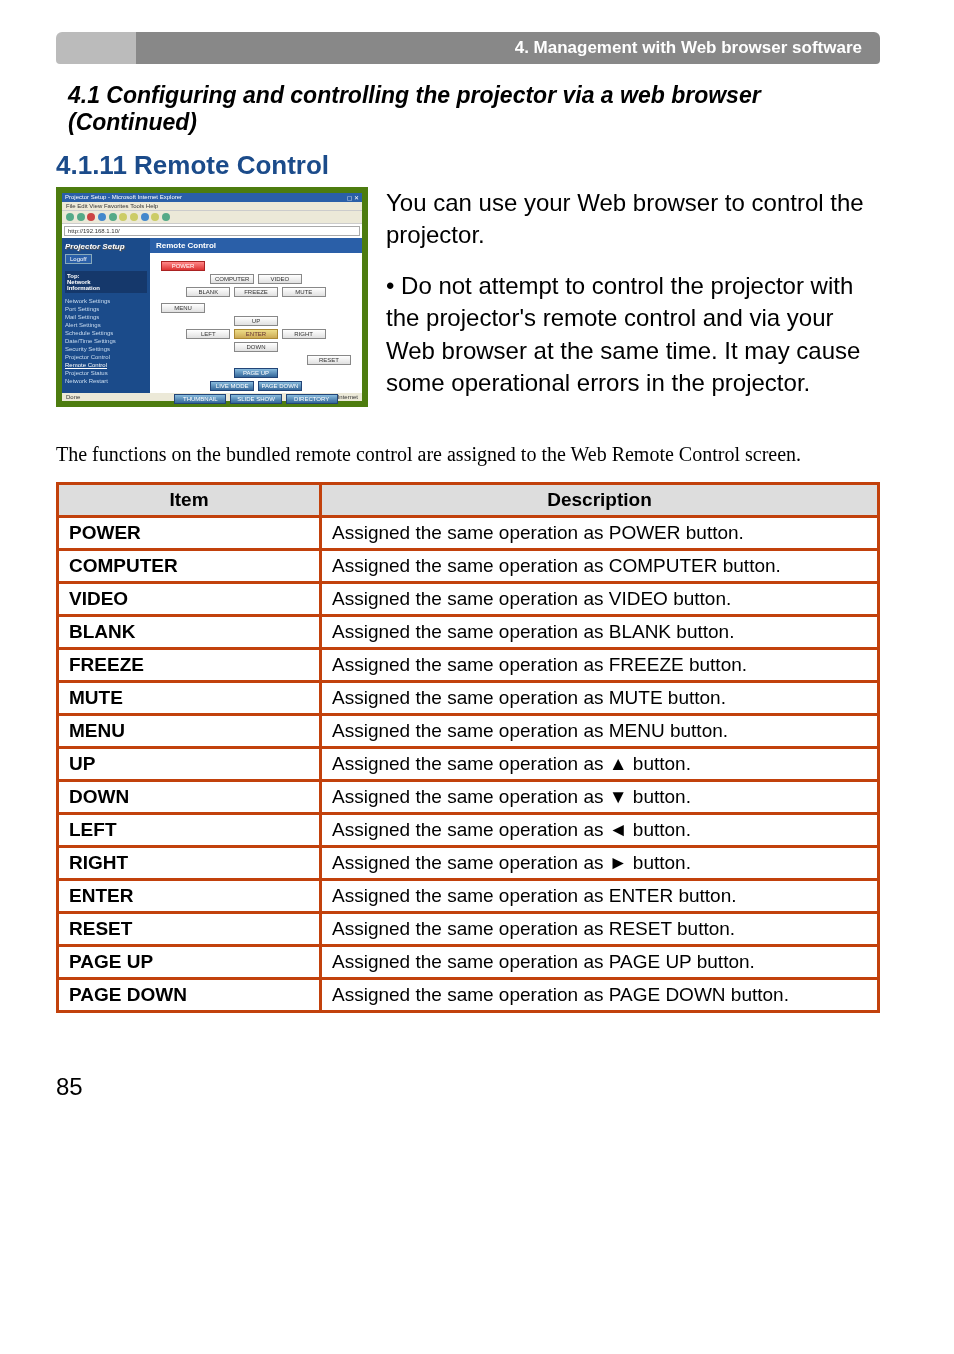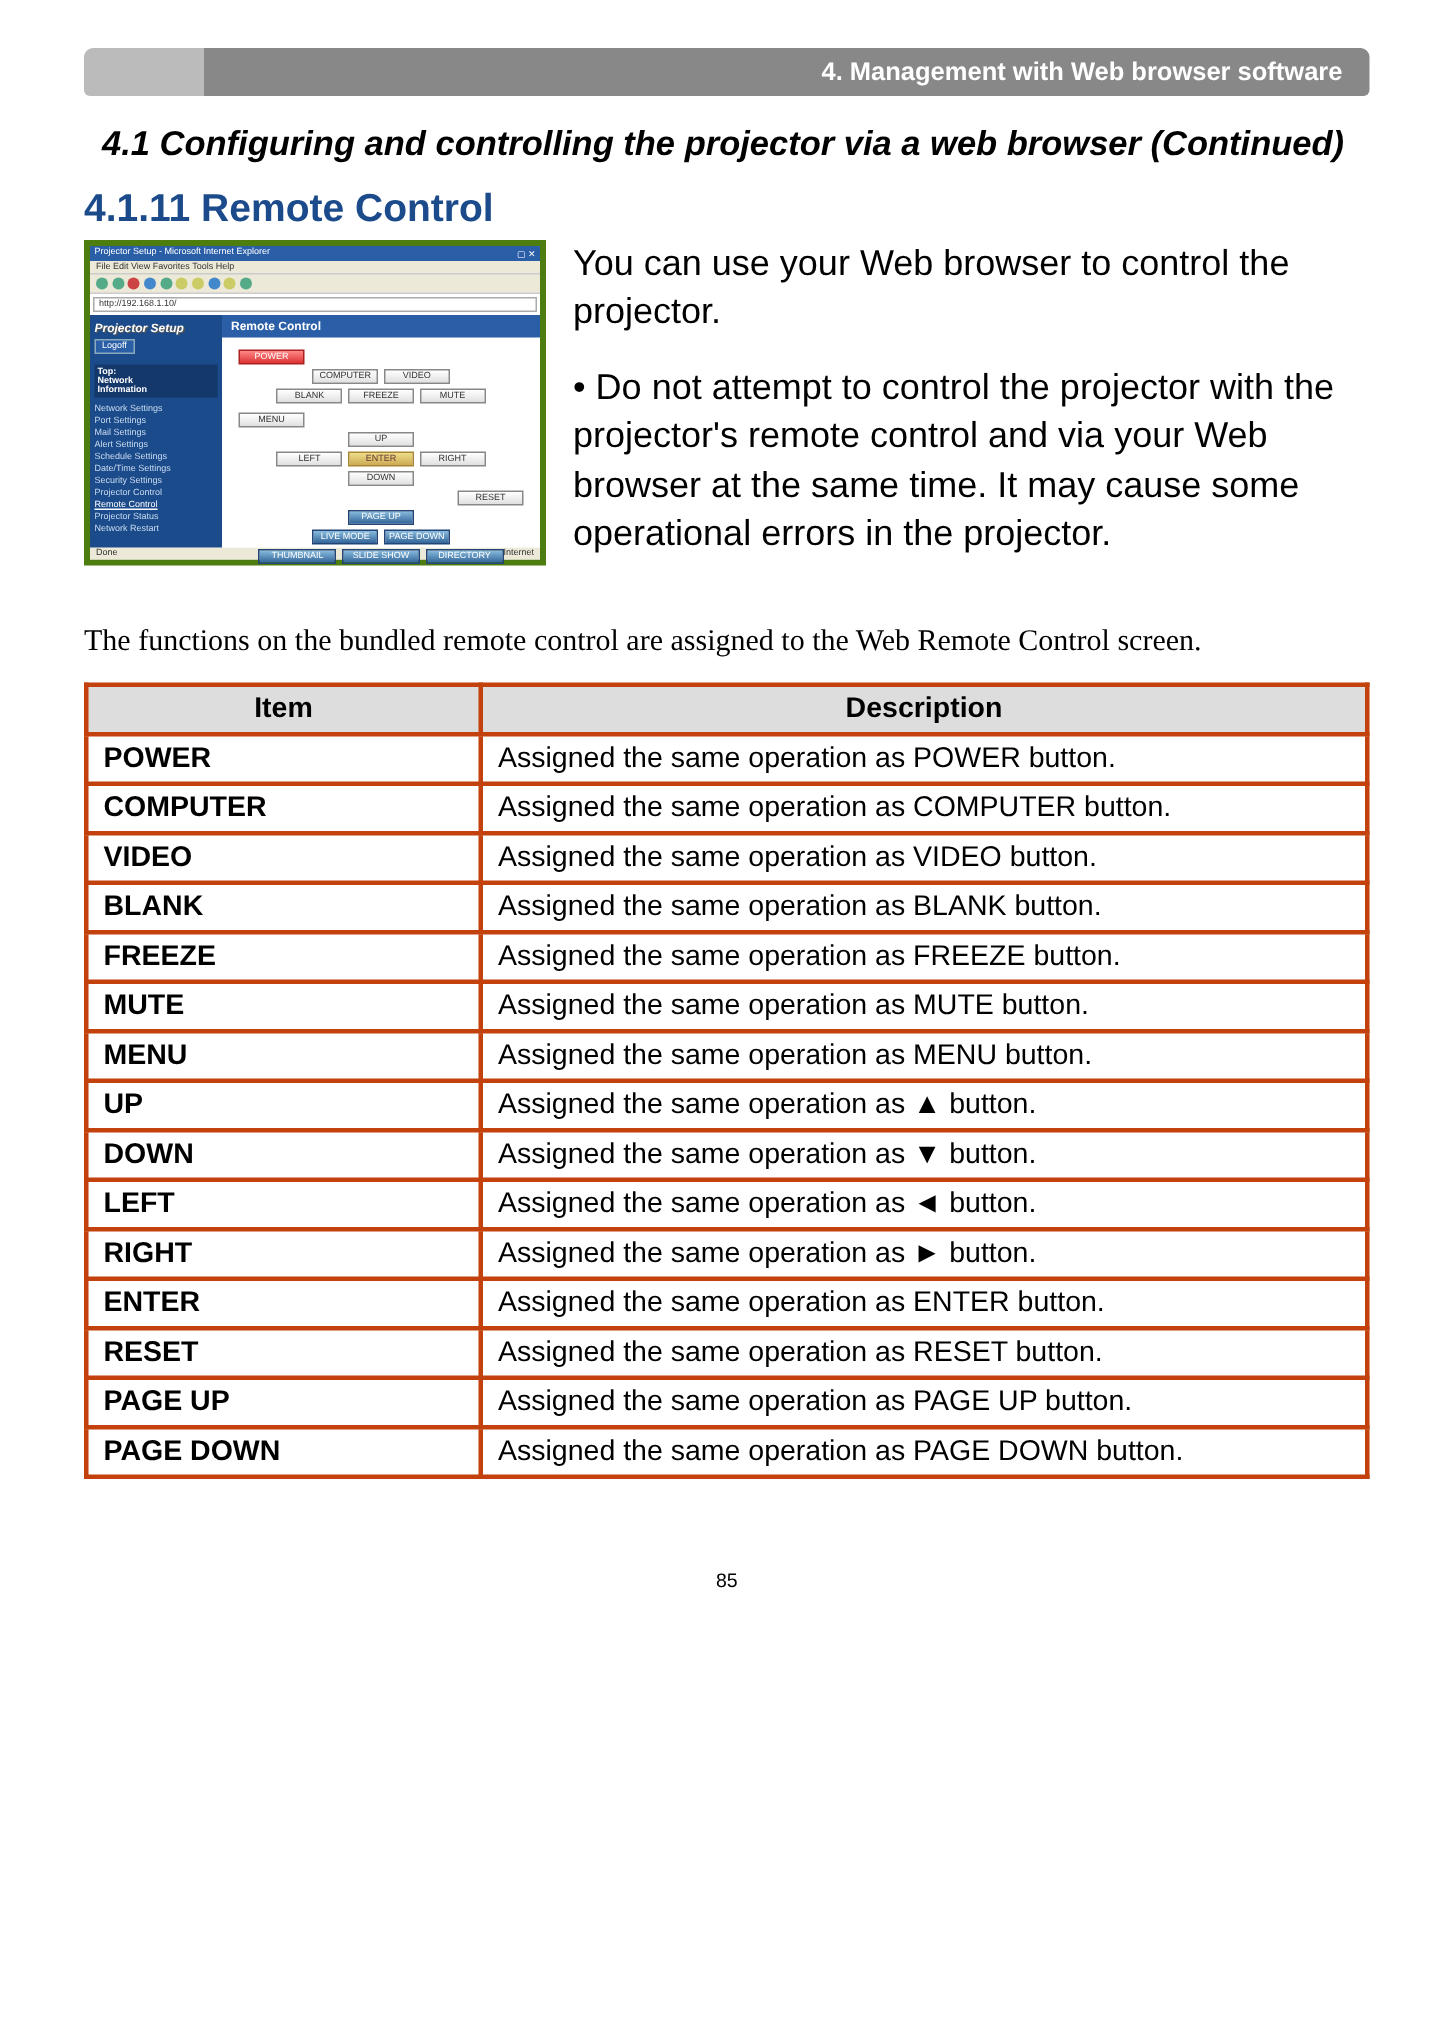--- a/index.html
+++ b/index.html
@@ -4,21 +4,21 @@
 <style>
   body {
     margin: 0;
     padding: 0;
     font-family: Arial, Helvetica, sans-serif;
     background: #fff;
     color: #000;
     width: 954px;
   }
   .page {
-    padding: 32px 41px 40px 56px;
+    padding: 32px 74px 40px 56px;
   }
   .header-bar {
     background: #888;
     color: #fff;
     font-weight: bold;
     font-size: 17px;
     padding: 6px 18px 6px 0;
     text-align: right;
     border-radius: 6px 6px 4px 4px;
     border-left: 80px solid #bbb;
@@ -39,21 +39,21 @@
   }
   .intro-row {
     display: flex;
     align-items: flex-start;
     gap: 18px;
     margin-bottom: 24px;
   }
   .screenshot {
     width: 300px;
     flex: 0 0 300px;
-    border: 4px solid #4d7c0f;
+    border: 6px solid #4d7c0f;
     font-size: 6px;
     background: #fff;
   }
   .ss-titlebar {
     background: #2a5fa8;
     color: #fff;
     padding: 1px 3px;
     font-size: 6px;
     display:flex;
     justify-content: space-between;
@@ -136,22 +136,22 @@
   table.desc th {
     background: #ddd;
     text-align: center;
     font-weight: bold;
   }
   table.desc td.item {
     font-weight: bold;
     width: 240px;
   }
   .page-number {
-    text-align: center;
-    font-size: 13px;
+    text-align: left;
+    font-size: 24px;
     margin-top: 60px;
   }
 </style>
 </head>
 <body>
 
 <div class="page">
 
   <div class="header-bar">4. Management with Web browser software</div>
 

